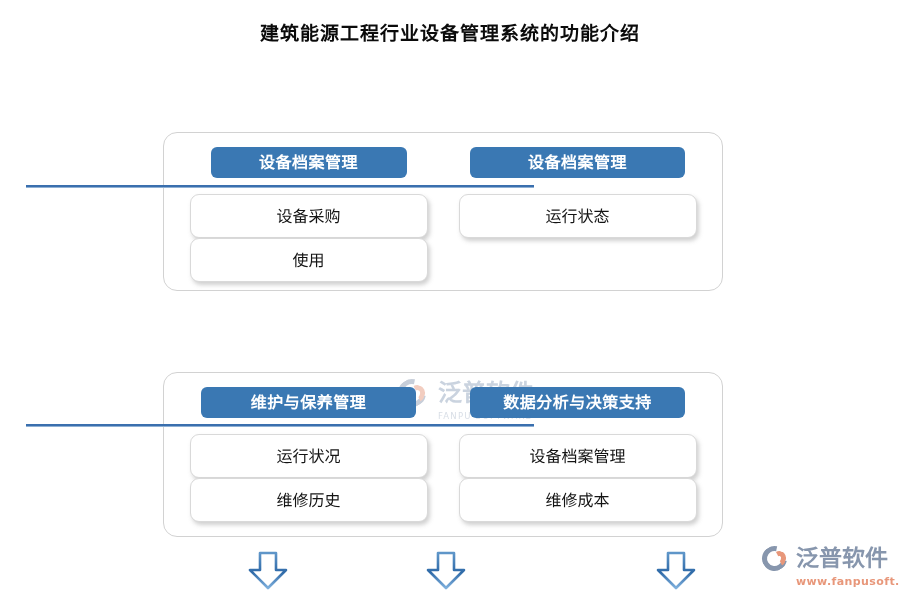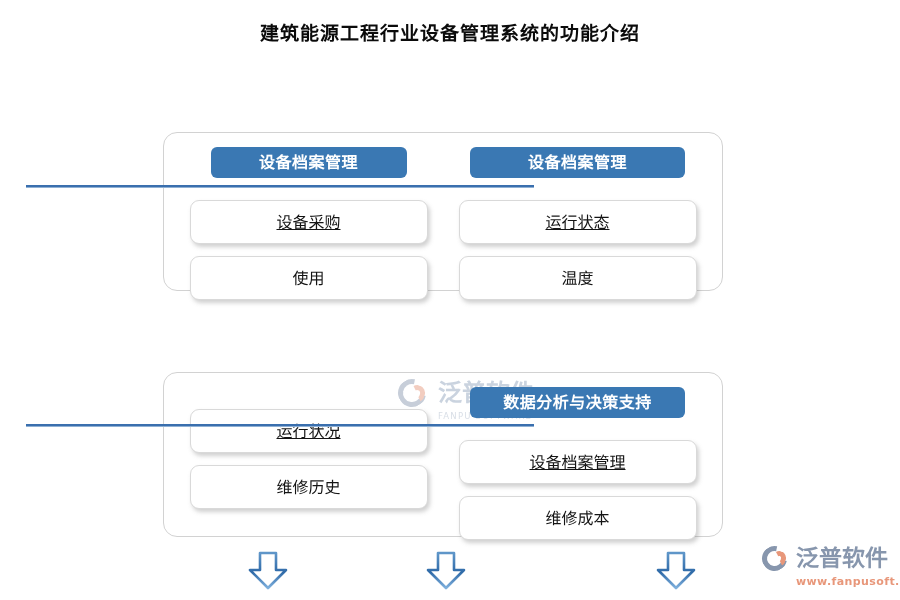--- a/index.html
+++ b/index.html
@@ -160,24 +160,24 @@
     line-height: 44px;
     text-align: center;
     background: #ffffff;
     border: 1px solid #d9d9d9;
     border-radius: 9px;
     font-size: 16px;
     color: #141414;
     font-weight: 500;
     box-sizing: border-box;
     box-shadow: 2px 3px 4px rgba(120,120,120,.35);
-    margin-top: 12px;
-    white-space: nowrap;
-  }
-  .card.first { margin-top: 22px; text-decoration: underline; }
+    margin-top: 0;
+    white-space: nowrap;
+  }
+  .card.first { margin-top: 16px; }
 
   
   .arrow {
     position: absolute;
     width: 44px;
     height: 44px;
     z-index: 3;
   }
   .arrow-1 { left: 246px; top: 549px; }
   .arrow-2 { left: 424px; top: 549px; }
@@ -254,29 +254,29 @@
 <div class="panel panel-1">
   <div class="panel-cols">
     <div class="col">
       <div class="pill">设备档案管理</div>
       <div class="card first">设备采购</div>
       <div class="card">使用</div>
     </div>
     <div class="col">
       <div class="pill wide">设备档案管理</div>
       <div class="card first">运行状态</div>
-      <div class="card">温度</div>
     </div>
   </div>
 </div>
 <div class="divider divider-1"></div>
 
 <div class="panel panel-2">
   <div class="panel-cols">
     <div class="col">
+      <div class="pill wide">维护与保养管理</div>
       <div class="card first">运行状况</div>
       <div class="card">维修历史</div>
     </div>
     <div class="col">
       <div class="pill wide">数据分析与决策支持</div>
       <div class="card first">设备档案管理</div>
       <div class="card">维修成本</div>
     </div>
   </div>
 </div>

